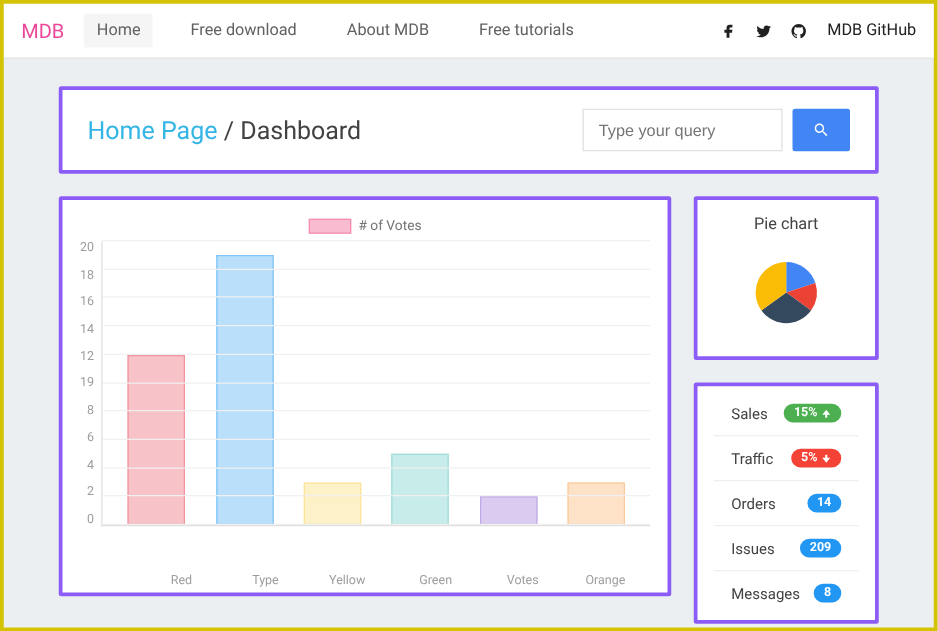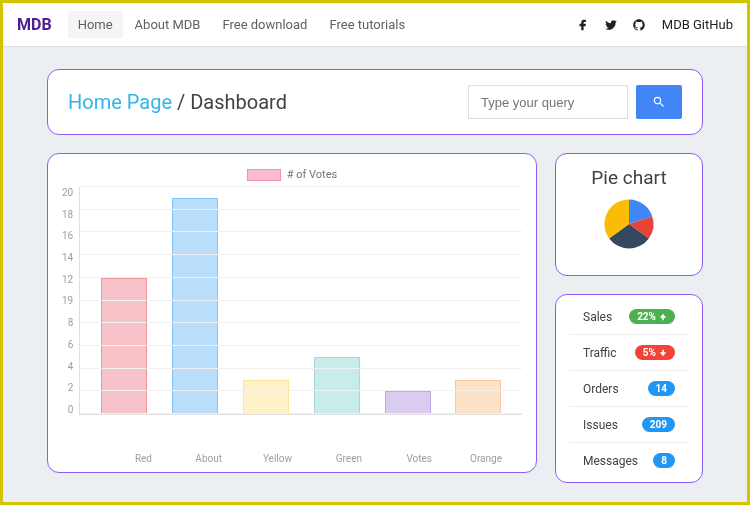--- a/index.html
+++ b/index.html
@@ -1,37 +1,37 @@
 <!DOCTYPE html>
 <html><head>
 <meta charset="utf-8">
 <style>
 *{box-sizing:border-box;margin:0;padding:0}
 body{font-family:-apple-system,BlinkMacSystemFont,"Segoe UI",Roboto,sans-serif;background:#eceff1;width:750px;height:505px;overflow:hidden;border:3px solid #d4c300}
 .navbar{background:#fff;height:44px;display:flex;align-items:center;padding:0 14px;border-bottom:1px solid #e0e0e0}
-.brand{color:#4c1d95;font-weight:bold;font-size:16px;margin-right:16px}
-.nav-links{display:flex;gap:2px;flex:1}
+.brand{color:#ec4899;font-weight:normal;font-size:16px;margin-right:16px}
+.nav-links{display:flex;gap:20px;flex:1}
 .nav-link{color:#616161;font-size:13px;padding:6px 10px;cursor:pointer}
 .nav-link.active{background:#f5f5f5}
 .nav-right{display:flex;align-items:center;gap:14px;color:#212121;font-size:13px}
 .nav-right svg{width:14px;height:14px;cursor:pointer}
 .github-link{display:flex;align-items:center;gap:16px;cursor:pointer}
 .content{padding:22px 44px 0}
 .header-card{background:#fff;border:1px solid #e0e0e0;border-radius:2px;padding:15px 20px;display:flex;align-items:center;justify-content:space-between}
 .breadcrumb{font-size:20px;color:#424242}
 .breadcrumb .home{color:#33b5e5}
 .search-group{display:flex;gap:8px}
 .search-input{border:1px solid #e0e0e0;padding:8px 12px;font-size:13px;width:160px;color:#757575}
 .search-btn{background:#4285f4;border:none;color:#fff;width:46px;height:34px;border-radius:2px;cursor:pointer;display:flex;align-items:center;justify-content:center}
 .row{display:flex;gap:18px;margin-top:18px}
-.card{background:#fff;border:1px solid #8b5cf6;border-radius:12px}
+.card{background:#fff;border:3px solid #8b5cf6;border-radius:2px}
 .chart-card{flex:1;padding:10px 14px 14px;height:320px}
 .side{width:148px;display:flex;flex-direction:column;gap:18px}
 .pie-card{padding:12px;text-align:center}
-.pie-title{font-size:19px;color:#424242;margin-bottom:0}
+.pie-title{font-size:13px;color:#424242;margin-bottom:12px}
 .list-card{padding:4px 13px}
 .list-item{display:flex;justify-content:space-between;align-items:center;padding:10px 14px;font-size:12px;color:#424242;border-bottom:1px solid #eee}
 .list-item:last-child{border-bottom:none}
 .badge{color:#fff;font-size:10px;font-weight:bold;padding:2px 8px;border-radius:10px;display:inline-flex;align-items:center;gap:3px}
 .badge.green{background:#4caf50}
 .badge.red{background:#f44336}
 .badge.blue{background:#2196f3}
 .badge svg{width:8px;height:8px}
 .legend{text-align:center;margin-bottom:4px}
 .legend-box{display:inline-block;width:34px;height:12px;background:#f8bbd0;border:1px solid #f48fb1;vertical-align:middle;margin-right:6px}
@@ -46,22 +46,22 @@
 .x-labels span{width:46px;text-align:right}
 .pie-svg{width:70px;height:70px}
 </style>
 </head>
 <body>
 
 <div class="navbar">
   <div class="brand">MDB</div>
   <div class="nav-links">
     <div class="nav-link active">Home</div>
+    <div class="nav-link">Free download</div>
     <div class="nav-link">About MDB</div>
-    <div class="nav-link">Free download</div>
     <div class="nav-link">Free tutorials</div>
   </div>
   <div class="nav-right">
     <svg viewBox="0 0 24 24">
         <path fill="currentColor" d="M13 3h4v4h-3c-.6 0-1 .4-1 1v2h4l-.5 4H13v7H9v-7H6v-4h3V7c0-2.2 1.8-4 4-4z"></path>
       </svg>
     <svg viewBox="0 0 24 24">
         <path fill="currentColor" d="M22 5.8c-.7.3-1.5.6-2.3.7.8-.5 1.5-1.3 1.8-2.2-.8.5-1.7.8-2.6 1-.8-.8-1.8-1.3-3-1.3-2.3 0-4.1 1.8-4.1 4.1 0 .3 0 .6.1.9-3.4-.2-6.5-1.8-8.5-4.3-.4.6-.6 1.3-.6 2.1 0 1.4.7 2.7 1.8 3.4-.7 0-1.3-.2-1.9-.5v.1c0 2 1.4 3.7 3.3 4-.3.1-.7.1-1.1.1-.3 0-.5 0-.8-.1.5 1.6 2.1 2.8 3.9 2.9-1.4 1.1-3.2 1.8-5.2 1.8-.3 0-.7 0-1-.1 1.8 1.2 4 1.8 6.3 1.8 7.5 0 11.7-6.3 11.7-11.7v-.5c.8-.6 1.5-1.3 2-2.2z"></path>
       </svg>
     <div class="github-link">
@@ -124,21 +124,21 @@
             <div class="grid-line" style="bottom: 50%;"></div>
             <div class="grid-line" style="bottom: 60%;"></div>
             <div class="grid-line" style="bottom: 70%;"></div>
             <div class="grid-line" style="bottom: 80%;"></div>
             <div class="grid-line" style="bottom: 90%;"></div>
             <div class="grid-line" style="bottom: 100%;"></div>
           </div>
       </div>
       <div class="x-labels" id="x-labels">
           <span>Red</span>
-          <span>About</span>
+          <span>Type</span>
           <span>Yellow</span>
           <span>Green</span>
           <span>Votes</span>
           <span>Orange</span>
         </div>
     </div>
 
     <div class="side">
       <div class="pie-card card">
         <div class="pie-title">Pie chart</div>
@@ -146,21 +146,21 @@
             <path d="M50 50 L50 15 A35 35 0 0 1 83.28697807033038 39.18440519687684 Z" fill="#4285f4"></path>
             <path d="M50 50 L83.28697807033038 39.18440519687684 A35 35 0 0 1 78.31559480312316 70.57248383023656 Z" fill="#ea4335"></path>
             <path d="M50 50 L78.31559480312316 70.57248383023656 A35 35 0 0 1 21.684405196876842 70.57248383023656 Z" fill="#34495e"></path>
             <path d="M50 50 L21.684405196876842 70.57248383023656 A35 35 0 0 1 49.99999999999999 15 Z" fill="#fbbc05"></path>
           </svg>
       </div>
       <div class="list-card card" id="stats">
           <div class="list-item">
             <span>Sales</span>
             <span class="badge green">
-              <span>22%</span>
+              <span>15%</span>
               <svg viewBox="0 0 10 10">
                 <path fill="#fff" d="M5 1L9 6H6v3H4V6H1z"></path>
               </svg>
             </span>
           </div>
           <div class="list-item">
             <span>Traffic</span>
             <span class="badge red">
               <span>5%</span>
               <svg viewBox="0 0 10 10">

